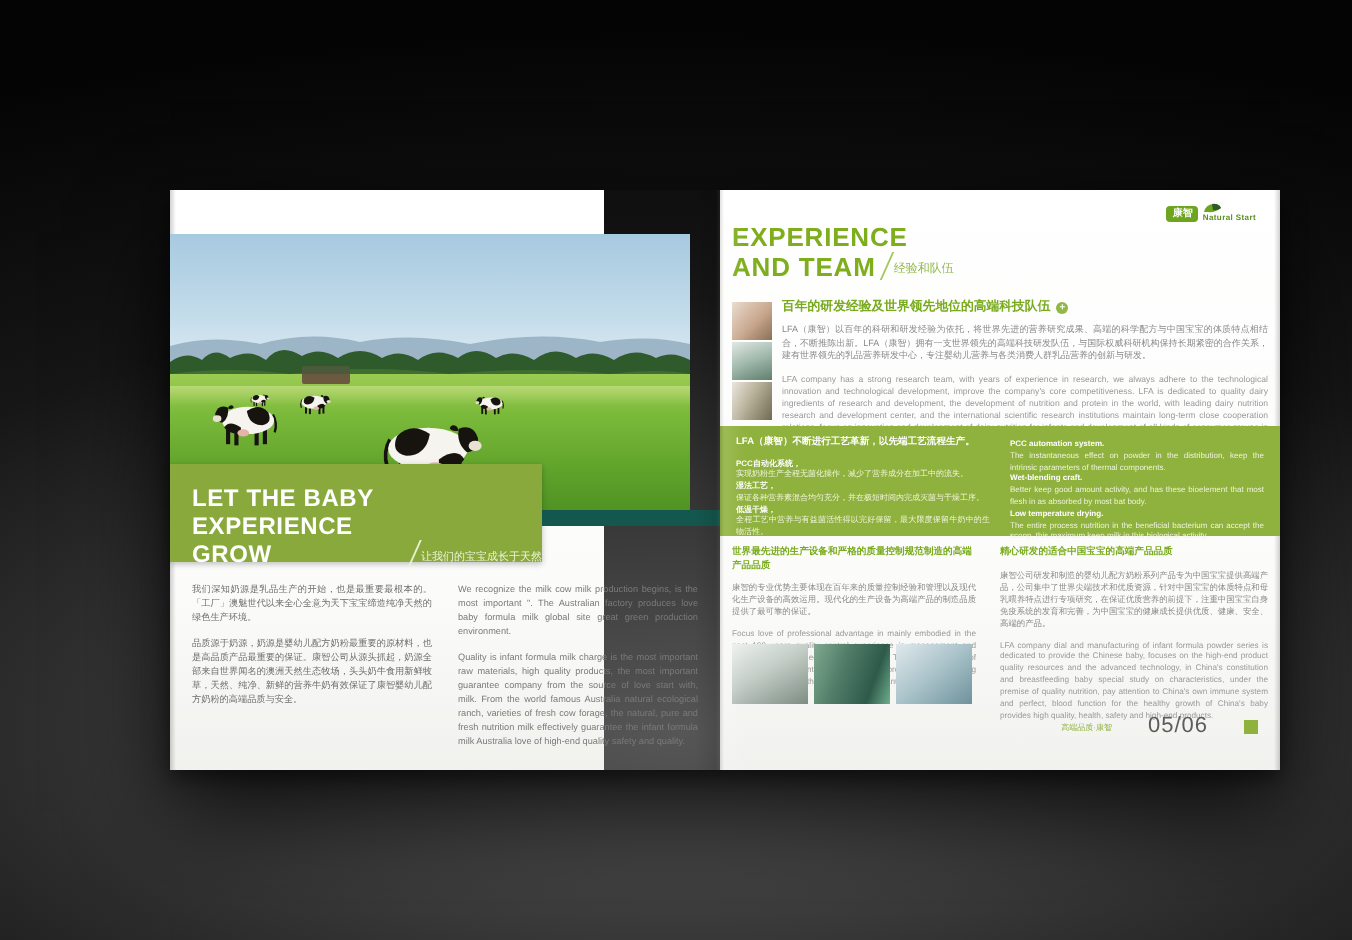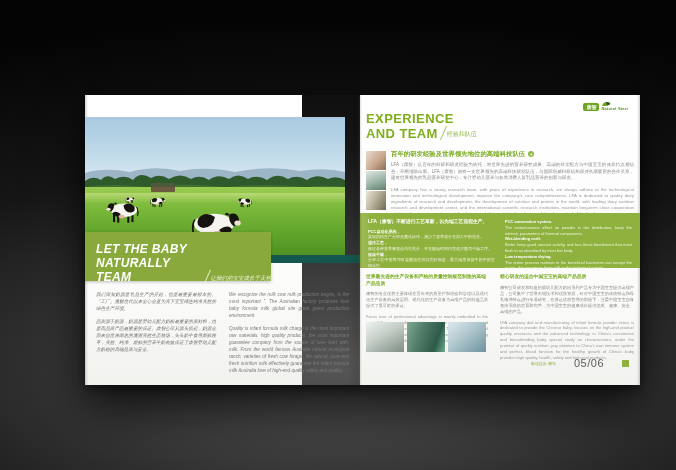--- a/index.html
+++ b/index.html
@@ -3,21 +3,21 @@
 <meta charset="utf-8">
 <style>
   html,body{margin:0;padding:0;}
   body{width:676px;height:470px;overflow:hidden;font-family:"Liberation Sans","DejaVu Sans",sans-serif;}
   #stage{position:relative;width:676px;height:470px;
     background:radial-gradient(ellipse 120% 75% at 50% 78%, #565656 0%, #383838 30%, #161616 62%, #040404 100%);}
   
   #spread{position:absolute;left:85px;top:95px;width:555px;height:290px;
     box-shadow:0 22px 45px rgba(0,0,0,.75), 0 4px 10px rgba(0,0,0,.5);}
   .page{position:absolute;top:0;height:290px;background:linear-gradient(180deg,#ffffff 0%,#fbfbfa 70%,#f1f1ee 100%);}
-  #page-left{left:0;width:217px;font-style:italic;}
+  #page-left{left:0;width:217px;}
   #page-right{left:275px;width:280px;}
   #fold{position:absolute;left:262px;top:0;width:26px;height:290px;z-index:30;pointer-events:none;
     background:linear-gradient(90deg,rgba(0,0,0,0) 0%,rgba(0,0,0,.10) 42%,rgba(90,90,80,.18) 50%,rgba(255,255,255,.12) 58%,rgba(0,0,0,0) 100%);}
   
   #photo{position:absolute;left:0;top:22px;width:260px;height:140px;overflow:hidden;background:#cfe3ef;}
   .sky{position:absolute;left:0;top:0;width:100%;height:74px;background:linear-gradient(180deg,#a7c9e0 0%,#c3dcea 55%,#e4eff4 100%);}
   .mountains{position:absolute;left:0;top:44px;width:100%;height:22px;}
   .trees{position:absolute;left:0;top:50px;width:100%;height:28px;}
   .grass{position:absolute;left:0;top:70px;width:100%;height:70px;
     background:linear-gradient(180deg,#9ccb52 0%,#7ab93a 30%,#62a52c 65%,#4e9122 100%);}
@@ -134,21 +134,21 @@
             <use href="#cow"></use>
           </svg>
         <svg class="cow" style="left:39px;top:79px" width="11" height="8" viewBox="0 0 64 42">
             <use href="#cow"></use>
           </svg>
       </div>
 
       <div id="title-box">
         <div class="tl">LET THE BABY</div>
         <div class="tl2wrap">
-          <span class="tl">NATURALLY TEAM</span>
+          <span class="tl">EXPERIENCE GROW</span>
           <span class="slash"></span>
           <span class="tcn">让我们的宝宝成长于天然</span>
         </div>
       </div>
       <div id="teal-bar"></div>
 
       <div id="left-body">
         <div class="col">
           <p class="p-cn">我们深知奶源是乳品生产的开始，也是最重要最根本的。「工厂」澳魅世代以来全心全意为天下宝宝缔造纯净天然的绿色生产环境。</p>
           <p class="p-cn">品质源于奶源，奶源是婴幼儿配方奶粉最重要的原材料，也是高品质产品最重要的保证。康智公司从源头抓起，奶源全部来自世界闻名的澳洲天然生态牧场，头头奶牛食用新鲜牧草，天然、纯净、新鲜的营养牛奶有效保证了康智婴幼儿配方奶粉的高端品质与安全。</p>

